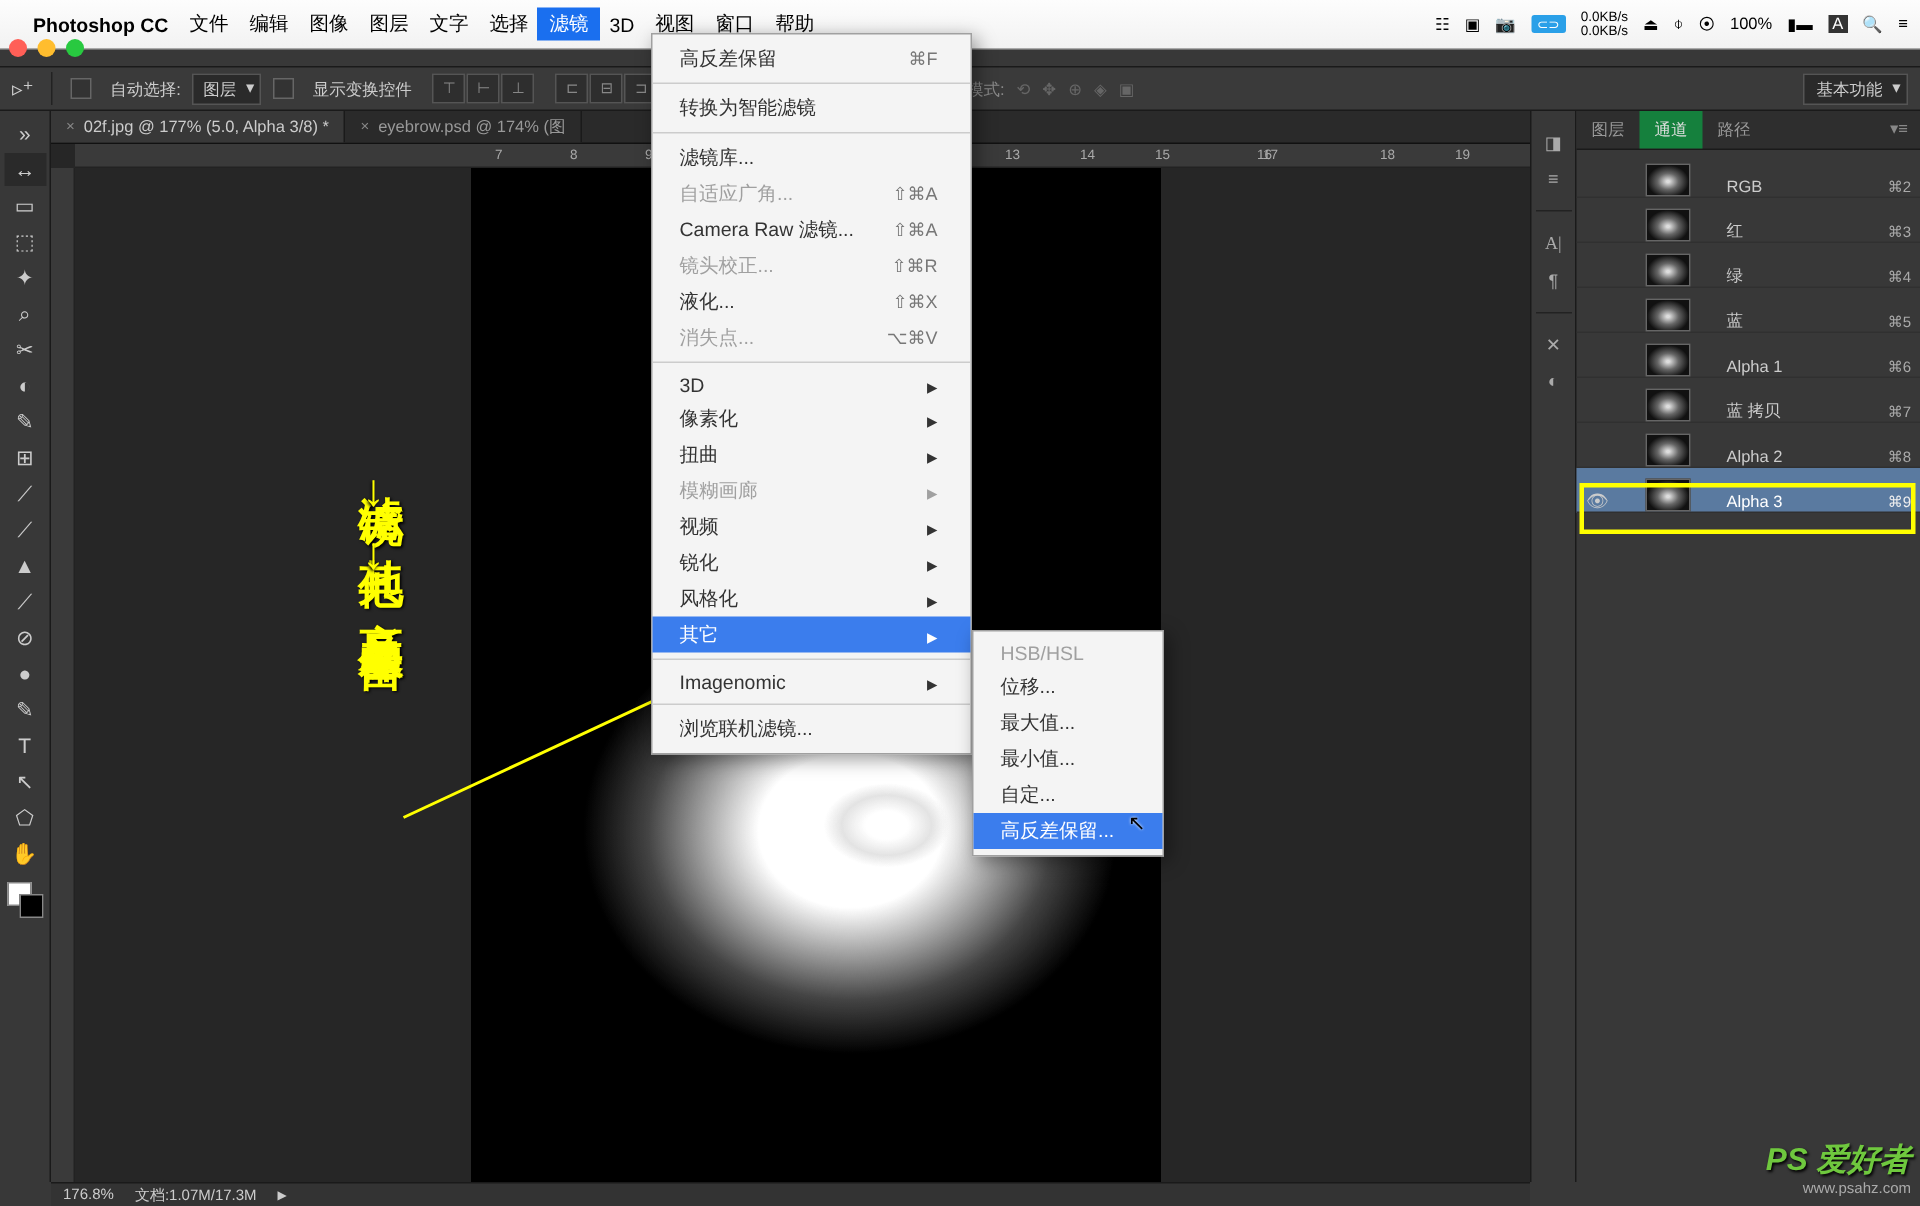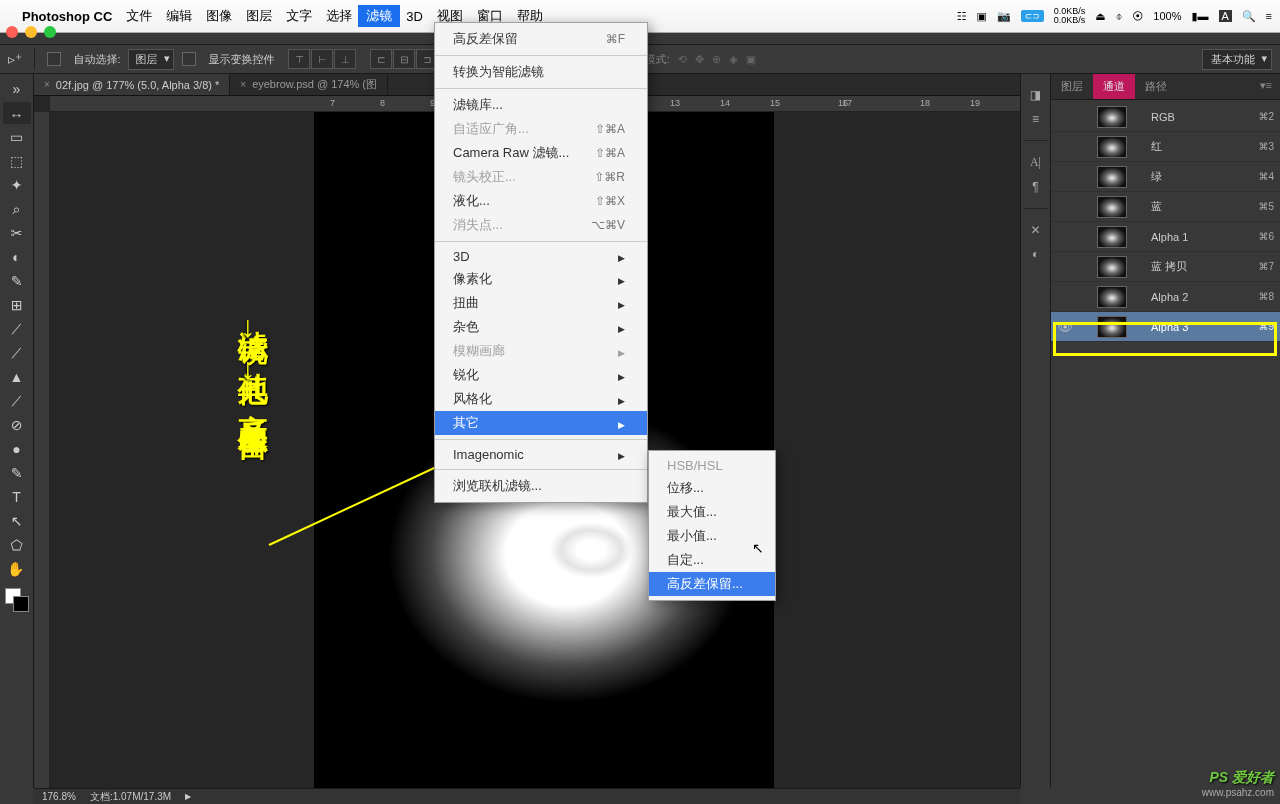--- a/index.html
+++ b/index.html
@@ -45,46 +45,46 @@
 .doc .figure{position:absolute;left:30%;top:18%;width:55%;height:75%;background:radial-gradient(ellipse 80px 120px at 50% 20%, #111 0%, #000 40%, transparent 60%),radial-gradient(ellipse 60px 40px at 55% 62%, #f5f5f5 0%, #ccc 50%, transparent 70%);filter:contrast(1.3)}
 .anno-text{position:absolute;left:198px;top:210px;color:#ffff00;font-size:30px;font-weight:bold;writing-mode:vertical-rl;letter-spacing:4px;text-shadow:1px 1px 2px #000}
 .arrow-line{position:absolute;left:235px;top:448px;width:200px;height:2px;background:#ffff00;transform:rotate(-25deg);transform-origin:left}
 .arrow-line::after{content:"";position:absolute;right:-2px;top:-5px;border-left:12px solid #ffff00;border-top:6px solid transparent;border-bottom:6px solid transparent}
 .right-column{position:absolute;right:230px;top:74px;width:30px;bottom:16px;background:#383838;border-left:1px solid #1a1a1a;display:flex;flex-direction:column;align-items:center;gap:10px;padding-top:14px;color:#aaa;font-size:12px}
 .right-column span{cursor:default}
 .right-column .div{width:24px;height:1px;background:#222;margin:4px 0}
 .panel-area{position:absolute;right:0;top:74px;width:230px;bottom:16px;background:#383838;border-left:1px solid #1a1a1a}
 .panel-tabs{display:flex;background:#2e2e2e;border-bottom:1px solid #1a1a1a}
 .panel-tabs .pt{padding:5px 10px;font-size:11px;color:#999;cursor:default}
-.panel-tabs .pt.active{background:#be185d;color:#ddd}
+.panel-tabs .pt.active{background:#15803d;color:#ddd}
 .panel-tabs .menu{margin-left:auto;padding:5px 8px;color:#888}
 .ch-list{padding:2px 0}
-.ch-row{display:flex;align-items:center;height:30px;padding:0 6px;gap:24px;border-bottom:1px solid #303030}
+.ch-row{display:flex;align-items:flex-end;height:30px;padding:0 6px;gap:24px;border-bottom:1px solid #303030}
 .ch-row.sel{background:#5a7aa0;color:#fff}
 .ch-row .eye{width:16px;text-align:center;color:#ccc;font-size:12px}
 .ch-row .thumb{width:30px;height:22px;background:#222;border:1px solid #666;flex-shrink:0;position:relative;overflow:hidden}
 .ch-row .thumb::after{content:"";position:absolute;inset:0;background:radial-gradient(ellipse at 50% 55%,#ddd 5%,#666 35%,#111 70%)}
 .ch-row .name{flex:1;font-size:11px}
 .ch-row .sc{font-size:10px;color:#aaa}
 .ch-row.sel .sc{color:#eee}
 .highlight-box{position:absolute;border:3px solid #ffff00;pointer-events:none}
 .status-bar{position:absolute;left:34px;right:260px;bottom:0;height:16px;background:#333;border-top:1px solid #1a1a1a;display:flex;align-items:center;padding:0 8px;gap:14px;font-size:10px;color:#ccc}
 .status-bar .caret{font-size:8px}
 .dropdown{position:absolute;background:#f4f4f4;border:1px solid #a0a0a0;box-shadow:3px 3px 12px rgba(0,0,0,.4);color:#333;font-size:13px;padding:4px 0}
 .dropdown .di{padding:3px 22px 3px 18px;display:flex;justify-content:space-between;align-items:center;gap:24px;white-space:nowrap}
 .dropdown .di.dim{color:#a0a0a0}
 .dropdown .di.sel{background:#3b7ded;color:#fff}
 .dropdown .di .sc{font-size:12px;color:#777}
 .dropdown .di .sub::after{content:"▶";font-size:9px;margin-left:12px}
 .dropdown .sep{height:1px;background:#ccc;margin:4px 0}
 .dd1{left:434px;top:22px;width:214px}
-.dd2{left:648px;top:450px;width:128px}
+.dd2{left:648px;top:420px;width:128px}
 .cursor-arrow{position:absolute;left:752px;top:540px;font-size:14px;color:#000;filter:drop-shadow(0 0 1px #fff)}
 .watermark{position:absolute;right:6px;bottom:6px;text-align:right;font-size:14px}
-.watermark .logo{color:#6fc83e;font-weight:bold;font-style:italic;font-size:14px;text-shadow:1px 1px 2px #000}
+.watermark .logo{color:#6fc83e;font-weight:bold;font-style:italic;font-size:21px;text-shadow:1px 1px 2px #000}
 .watermark .url{color:#aaa;font-size:10px}
 </style>
 </head>
 <body>
 
 <div class="menubar">
   <span class="apple"></span>
   <span class="app-name">Photoshop CC</span>
   <span class="m">文件</span>
   <span class="m">编辑</span>
@@ -337,26 +337,26 @@
       <span class="sub"></span>
     </div>
     <div class="di">
       <span>像素化</span>
       <span class="sub"></span>
     </div>
     <div class="di">
       <span>扭曲</span>
       <span class="sub"></span>
     </div>
-    <div class="di">
-      <span>杂色</span>
-      <span class="sub"></span>
-    </div>
     <div class="di dim">
       <span>模糊画廊</span>
+      <span class="sub"></span>
+    </div>
+    <div class="di">
+      <span>视频</span>
       <span class="sub"></span>
     </div>
     <div class="di">
       <span>锐化</span>
       <span class="sub"></span>
     </div>
     <div class="di">
       <span>风格化</span>
       <span class="sub"></span>
     </div>

